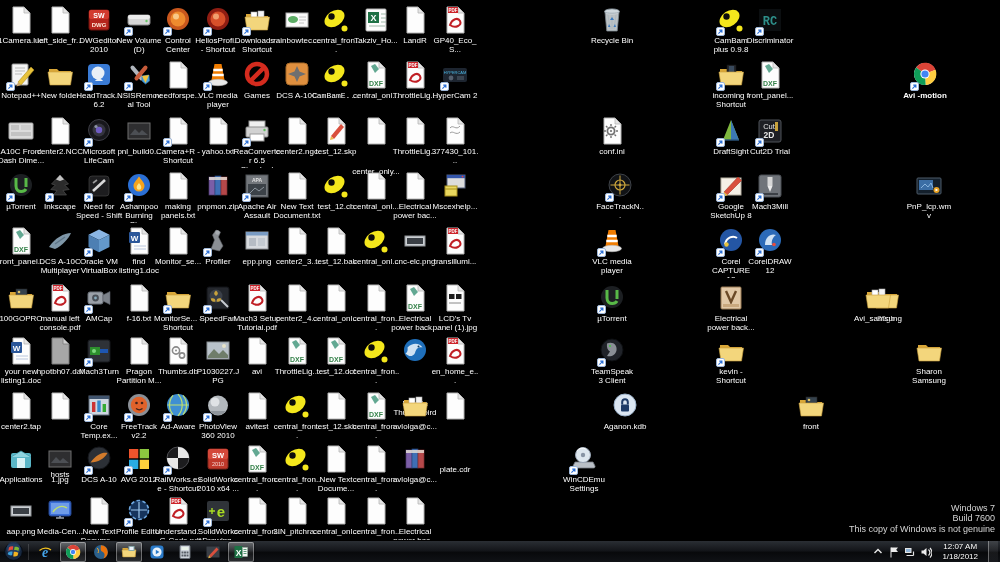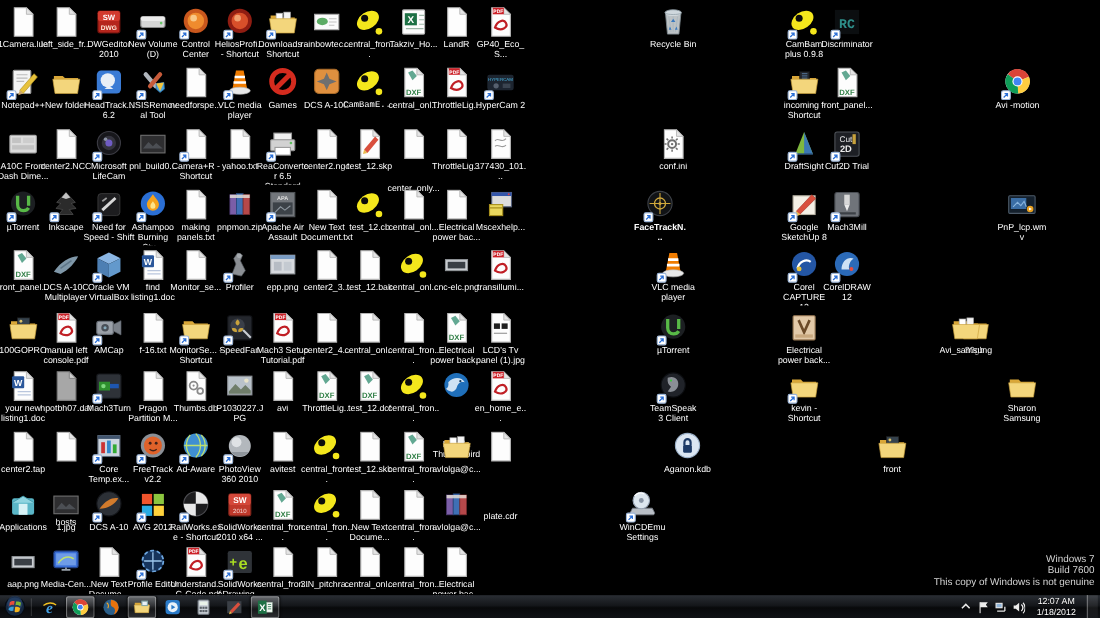--- a/index.html
+++ b/index.html
@@ -1470,21 +1470,21 @@
       <div class="glyph">
         <svg width="28" height="28" viewBox="0 0 28 28">
           <path d="M6 1h11l6 6v20H6z" fill="#fdfdfd" stroke="#b5b5b5"></path>
           <path d="M17 1l6 6h-6z" fill="#e4e4e4" stroke="#b5b5b5" stroke-width=".8"></path>
           <path d="M9 5l4-2 4 5-4 4z" fill="#2e8b6e" opacity=".75"></path>
           <text x="14" y="25" font-size="7" font-weight="bold" fill="#35824a" text-anchor="middle" font-family="Liberation Sans,sans-serif">DXF</text>
         </svg>
       </div>
       <div class="label">front_panel...</div>
     </div>
-    <div class="icon" style="left: 925px; top: 61px;">
+    <div class="icon" style="left: 925px; top: 61px; font-weight: bold;">
       <div class="glyph">
         <svg width="28" height="28" viewBox="0 0 28 28">
           <circle cx="14" cy="13" r="11" fill="#f4f4f4"></circle>
           <path d="M14 13L5.2 6.5A11 11 0 0124.5 8.8z" fill="#db4437"></path>
           <path d="M14 13l10.5-4.2A11 11 0 0114.6 24z" fill="#ffcd40"></path>
           <path d="M14 13L14.6 24A11 11 0 015.2 6.5z" fill="#0f9d58"></path>
           <circle cx="14" cy="13" r="4.6" fill="#fff"></circle>
           <circle cx="14" cy="13" r="3.6" fill="#4285f4"></circle>
         </svg>
         <span class="shortcut-badge">
@@ -1531,21 +1531,21 @@
           <rect x="19" y="5" width="3" height="9" fill="#c8a23c"></rect>
         </svg>
         <span class="shortcut-badge">
           <svg width="7" height="7" viewBox="0 0 10 10">
             <path d="M2 8L7 3M3.2 3H7v3.8" stroke="#2a6fd6" stroke-width="1.6" fill="none"></path>
           </svg>
         </span>
       </div>
       <div class="label">Cut2D Trial</div>
     </div>
-    <div class="icon" style="left: 600px; top: 172px; font-weight: bold;">
+    <div class="icon" style="left: 620px; top: 172px;">
       <div class="glyph">
         <svg width="28" height="28" viewBox="0 0 28 28">
           <circle cx="14" cy="13" r="11" fill="#111316" stroke="#3e4248"></circle>
           <circle cx="14" cy="13" r="5" fill="none" stroke="#cfa83c" stroke-width="1.2"></circle>
           <path d="M14 3.5v19M4.5 13h19" stroke="#cfa83c" stroke-width="1"></path>
           <circle cx="14" cy="13" r="1.4" fill="#cfa83c"></circle>
         </svg>
         <span class="shortcut-badge">
           <svg width="7" height="7" viewBox="0 0 10 10">
             <path d="M2 8L7 3M3.2 3H7v3.8" stroke="#2a6fd6" stroke-width="1.6" fill="none"></path>

